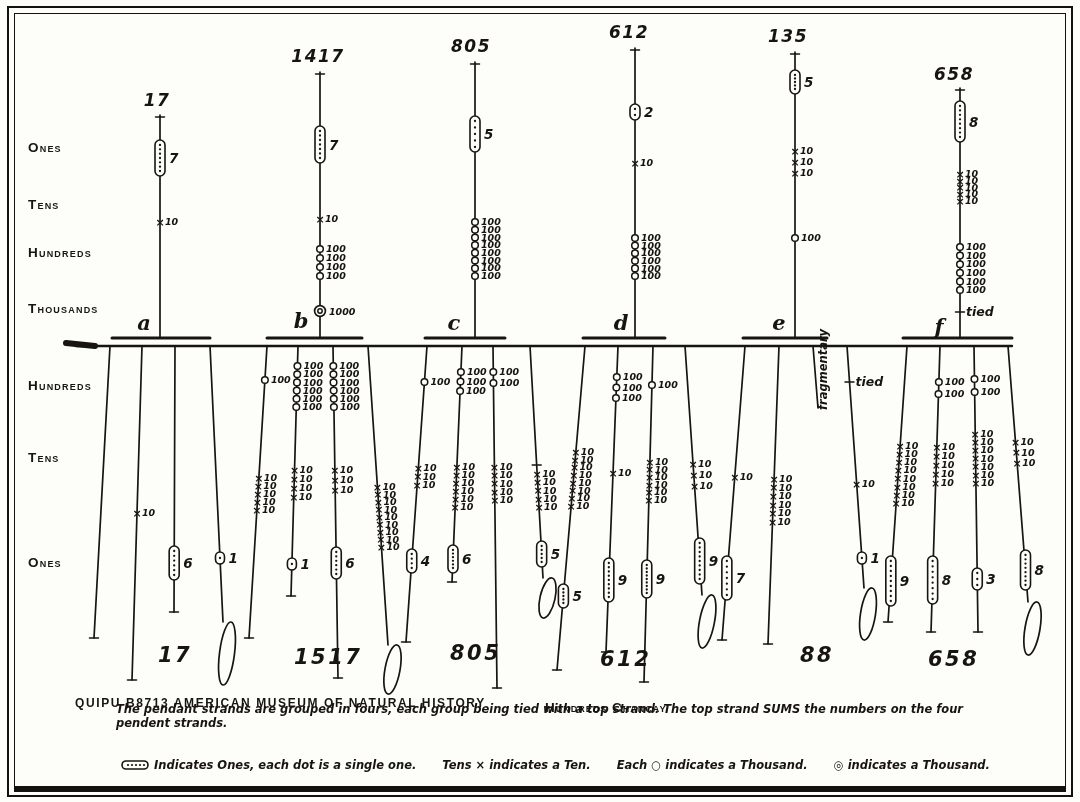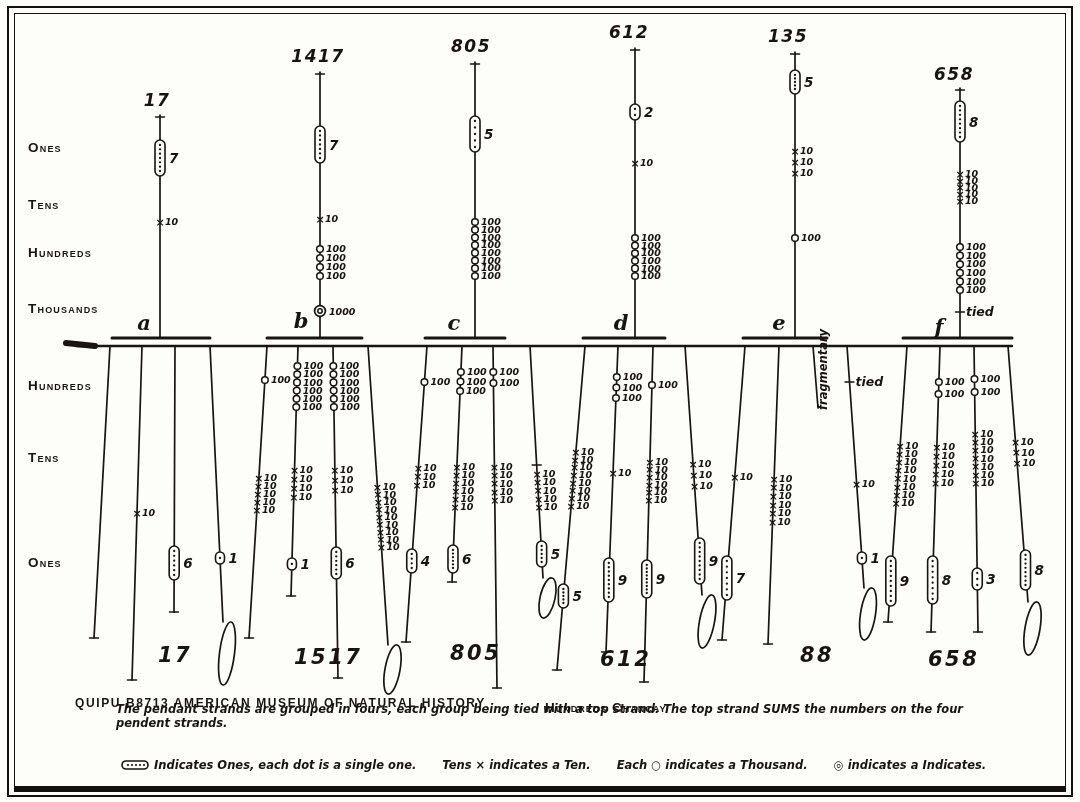--- a/index.html
+++ b/index.html
@@ -632,15 +632,15 @@
         <circle cx="8" cy="6" r="1.1" fill="#171411"></circle>
           <circle cx="12" cy="6" r="1.1" fill="#171411"></circle>
         <circle cx="16" cy="6" r="1.1" fill="#171411"></circle>
           <circle cx="20" cy="6" r="1.1" fill="#171411"></circle>
         <circle cx="24" cy="6" r="1.1" fill="#171411"></circle>
       </svg>
       <span>Indicates Ones, each dot is a single one.</span>
     </span>
     <span>Tens × indicates a Ten.</span>
     <span>Each ○ indicates a Thousand.</span>
-    <span>◎ indicates a Indicates.</span>
+    <span>◎ indicates a Thousand.</span>
   </div>
 </div>
 
 </body></html>

